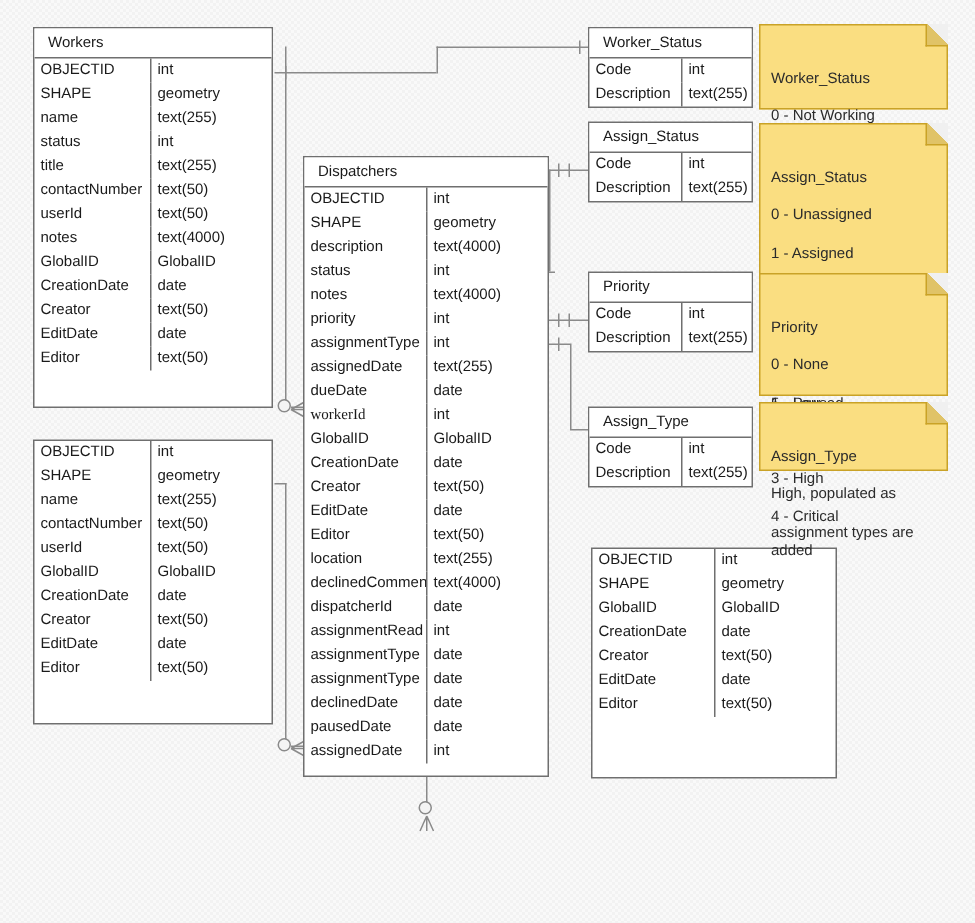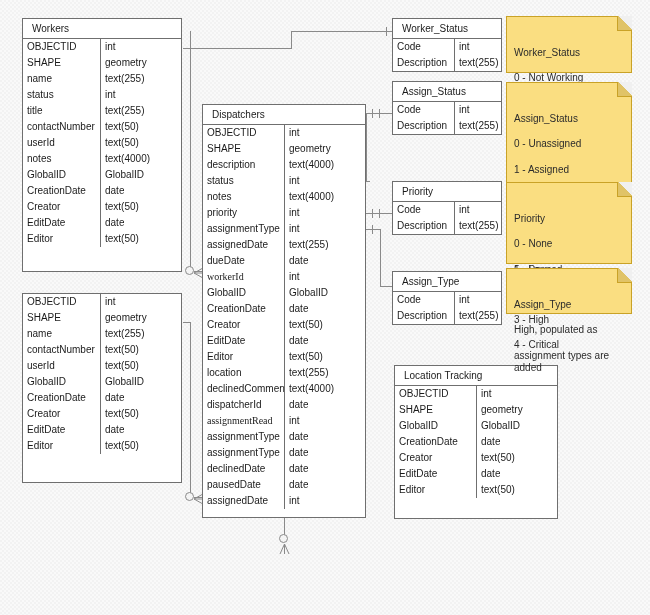--- a/index.html
+++ b/index.html
@@ -332,21 +332,21 @@
         </div>
         <div class="attr-row">
           <div class="attr-name" style="width: 82px;">declinedComment</div>
           <div class="attr-type">text(4000)</div>
         </div>
         <div class="attr-row">
           <div class="attr-name" style="width: 82px;">dispatcherId</div>
           <div class="attr-type">date</div>
         </div>
         <div class="attr-row">
-          <div class="attr-name" style="width: 82px; font-family: Liberation Serif, serif;">assignmentRead</div>
+          <div class="attr-name" style="width: 82px;">assignmentRead</div>
           <div class="attr-type">int</div>
         </div>
         <div class="attr-row">
           <div class="attr-name" style="width: 82px;">assignmentType</div>
           <div class="attr-type">date</div>
         </div>
         <div class="attr-row">
           <div class="attr-name" style="width: 82px;">assignmentType</div>
           <div class="attr-type">date</div>
         </div>
@@ -415,21 +415,20 @@
           <div class="attr-type">int</div>
         </div>
         <div class="attr-row">
           <div class="attr-name" style="width: 62px;">Description</div>
           <div class="attr-type">text(255)</div>
         </div>
       </div>
   </div>
 
   <div class="entity" style="left:394px;top:365px;width:164px;height:154px;">
-    <div class="ent-title">Location Tracking</div>
     <div class="ent-body">
         <div class="attr-row">
           <div class="attr-name" style="width: 82px;">OBJECTID</div>
           <div class="attr-type">int</div>
         </div>
         <div class="attr-row">
           <div class="attr-name" style="width: 82px;">SHAPE</div>
           <div class="attr-type">geometry</div>
         </div>
         <div class="attr-row">

